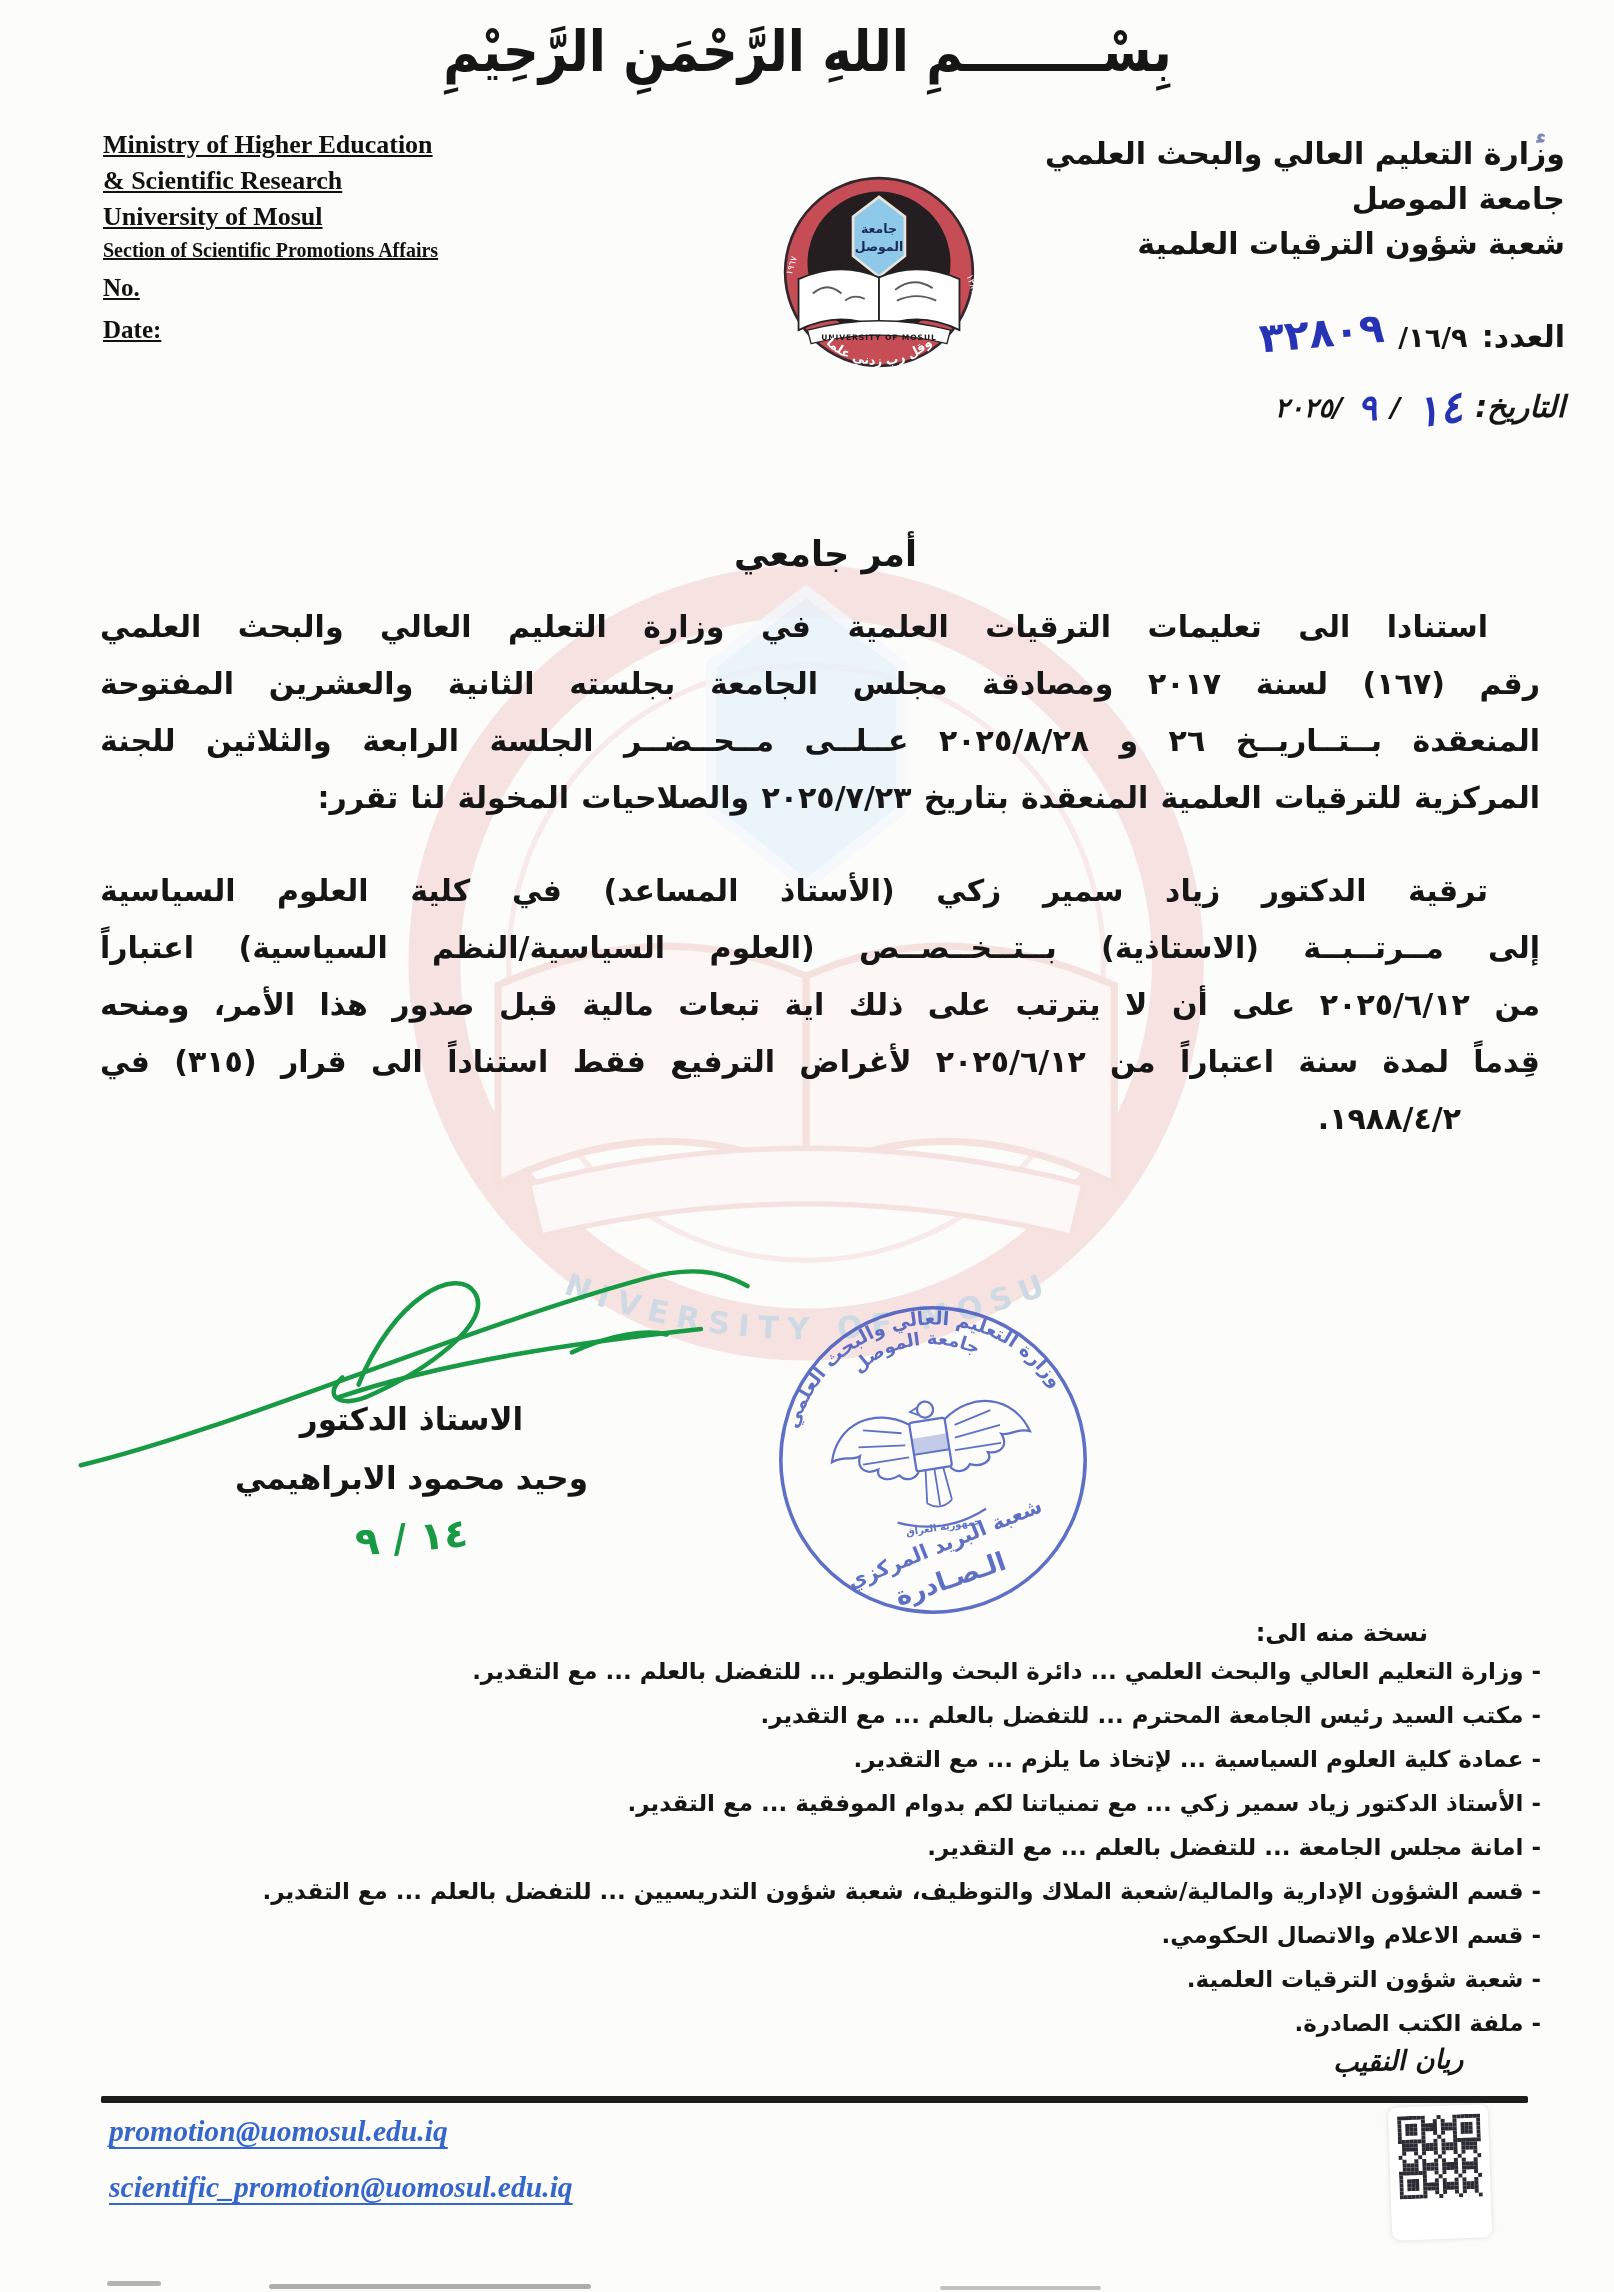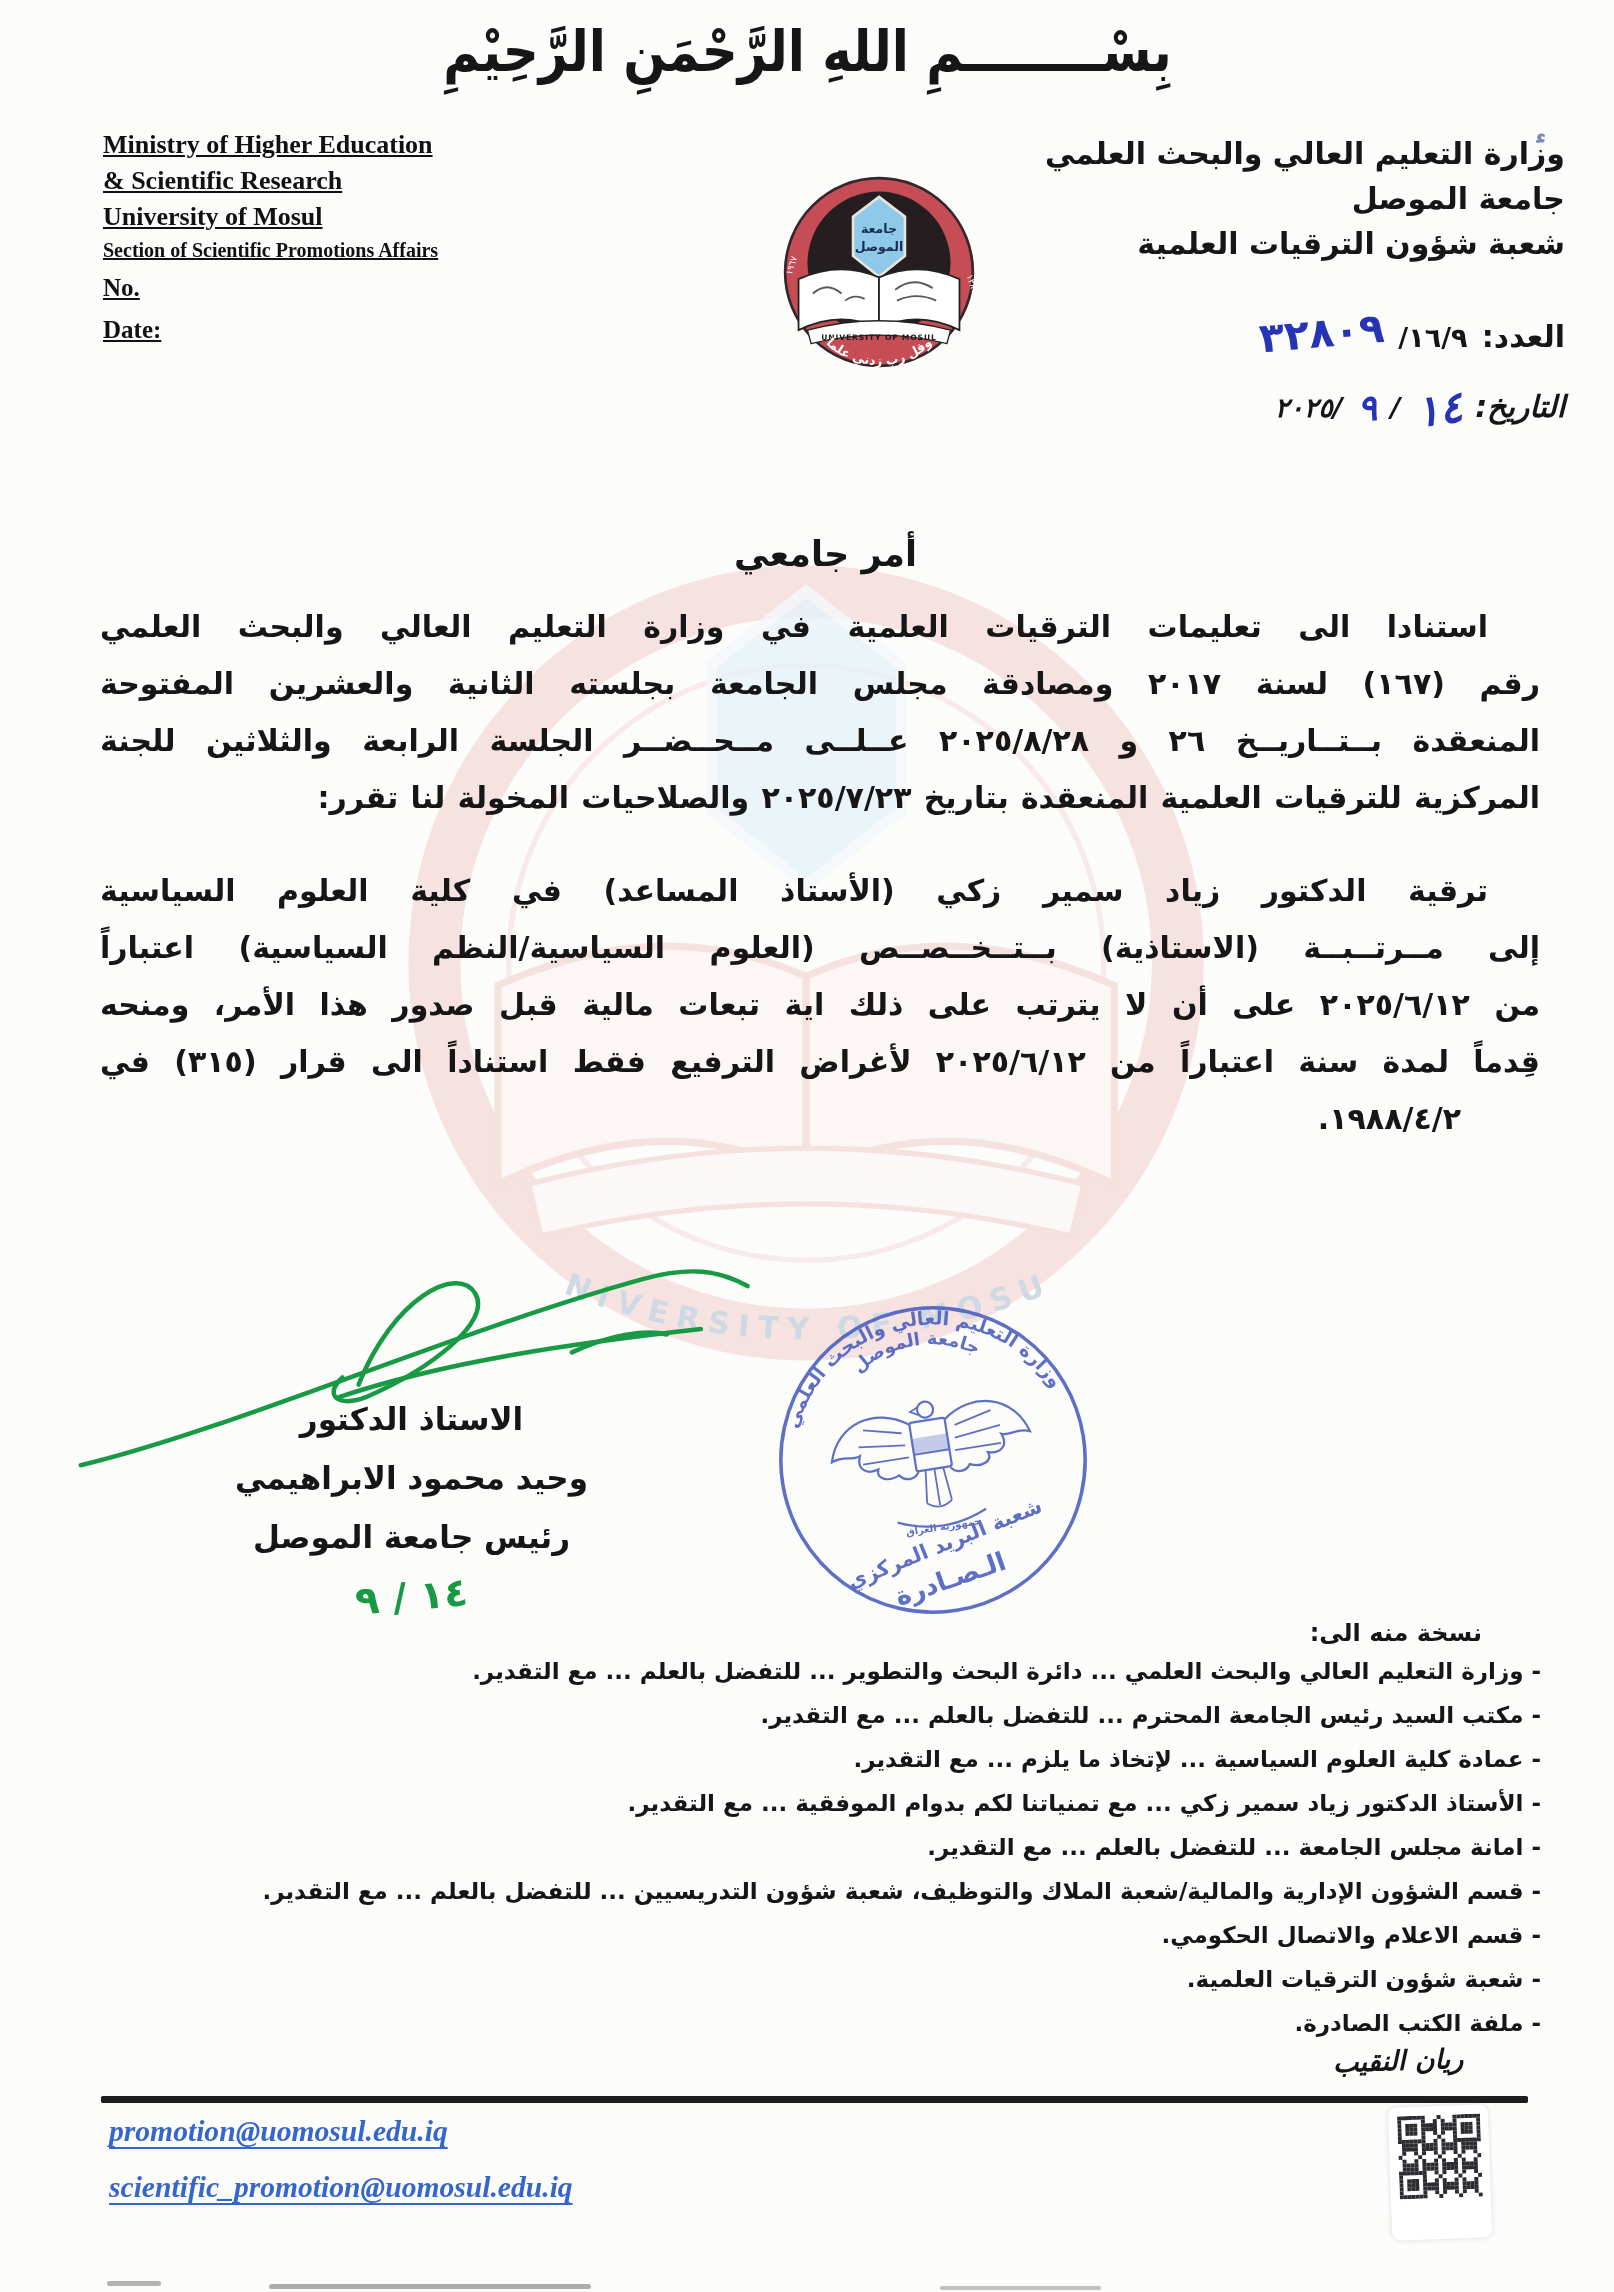--- a/index.html
+++ b/index.html
@@ -28,21 +28,21 @@
   .bline{direction:rtl;text-align:justify;text-align-last:justify;white-space:normal;
          word-spacing:1.8px;height:57px;overflow:visible;}
   .bline.ind{padding-right:52px;}
   .bline.last{text-align-last:right;padding-right:79px;}
   
   .sig-block{left:152px;top:1390px;width:519px;text-align:center;font-size:31px;line-height:59px;}
   .sig-date{color:#179a43;font-size:39px;font-weight:bold;direction:rtl;
             display:inline-block;transform:rotate(-5deg);letter-spacing:3.6px;}
   
   .copies{right:74px;top:1619px;text-align:right;font-size:23px;}
-  .copies .head{margin-right:59px;font-size:24px;height:39px;}
+  .copies .head{margin-right:113px;font-size:24px;height:39px;}
   .copies .item{height:44px;white-space:nowrap;margin-left:20px;}
   .clerk{right:152px;top:2045px;font-family:"DejaVu Serif",serif;font-style:italic;
          font-weight:bold;font-size:27px;direction:rtl;transform:rotate(-2deg);}
   
   .sep{left:101px;top:2096px;width:1427px;height:7.2px;background:#1d1d1d;border-radius:1.8px;}
   .email{left:109px;font-family:"Liberation Serif",serif;font-weight:bold;font-style:italic;
          font-size:29.6px;color:#3566cb;text-decoration:underline;text-decoration-thickness:1.8px;
          text-underline-offset:6.3px;}
   .qr-card{left:1390px;top:2106px;width:100px;height:124px;background:#fff;border-radius:9px;
            transform:rotate(-2deg);box-shadow:0 0 5.4px rgba(120,120,120,.25);
@@ -171,21 +171,20 @@
       <path d="M 12,248 C 180,208 430,98 640,40 C 692,26 724,30 756,48"></path>
       <path d="M 322,158 C 360,62 432,24 452,56 C 472,88 400,142 330,172 C 300,184 282,170 304,150"></path>
       <path d="M 300,172 C 420,132 560,112 704,96"></path>
       <path d="M 560,122 C 602,102 644,96 666,102"></path>
     </g>
   </svg>
 
   <div class="abs ar sig-block" style="z-index:4;">
     <div>الاستاذ الدكتور</div>
     <div>وحيد محمود الابراهيمي</div>
-    <div>رئيس جامعة الموصل</div>
     <div><span class="sig-date">١٤ / ٩</span></div>
   </div>
 
   <div class="abs ar copies" style="z-index:2;">
     <div class="head">نسخة منه الى:</div>
     <div class="item">- وزارة التعليم العالي والبحث العلمي ... دائرة البحث والتطوير ... للتفضل بالعلم ... مع التقدير.</div>
     <div class="item">- مكتب السيد رئيس الجامعة المحترم ... للتفضل بالعلم ... مع التقدير.</div>
     <div class="item">- عمادة كلية العلوم السياسية ... لإتخاذ ما يلزم ... مع التقدير.</div>
     <div class="item">- الأستاذ الدكتور زياد سمير زكي ... مع تمنياتنا لكم بدوام الموفقية ... مع التقدير.</div>
     <div class="item">- امانة مجلس الجامعة ... للتفضل بالعلم ... مع التقدير.</div>

